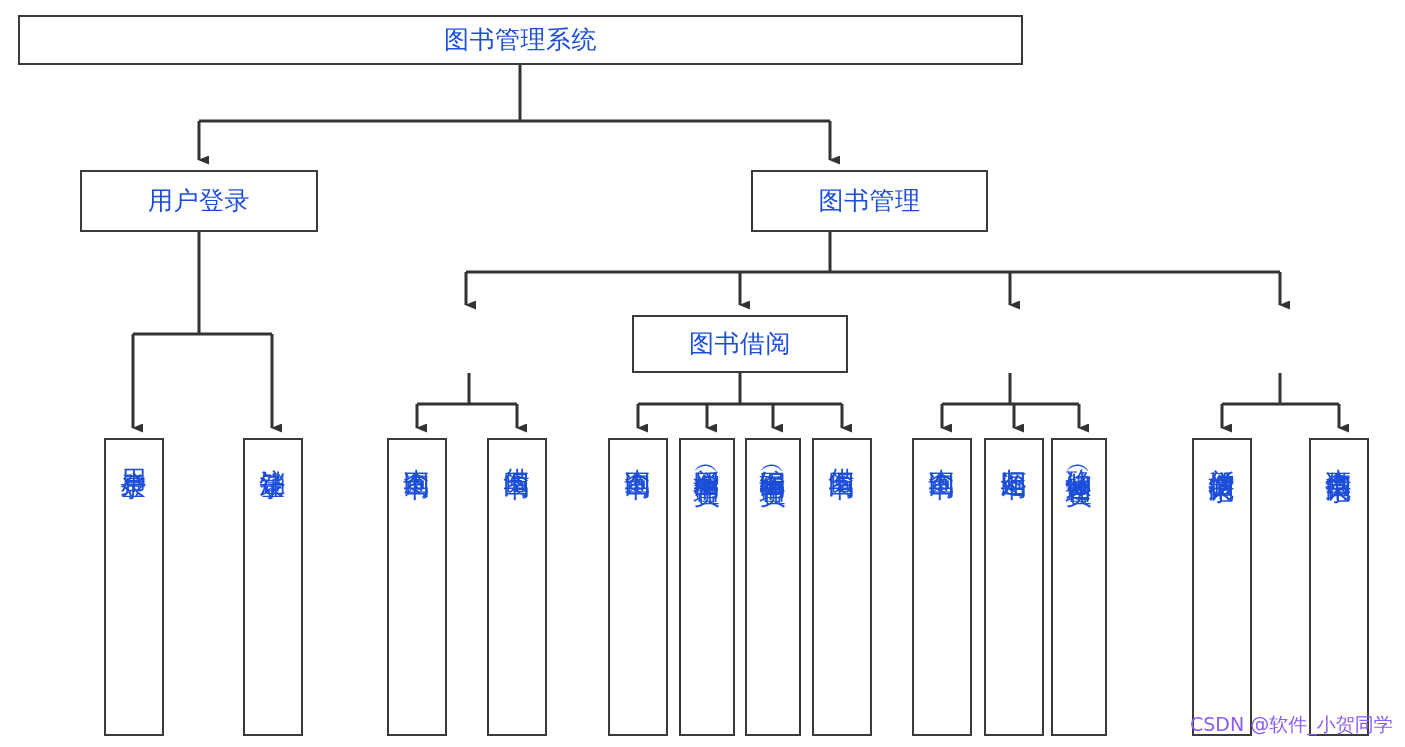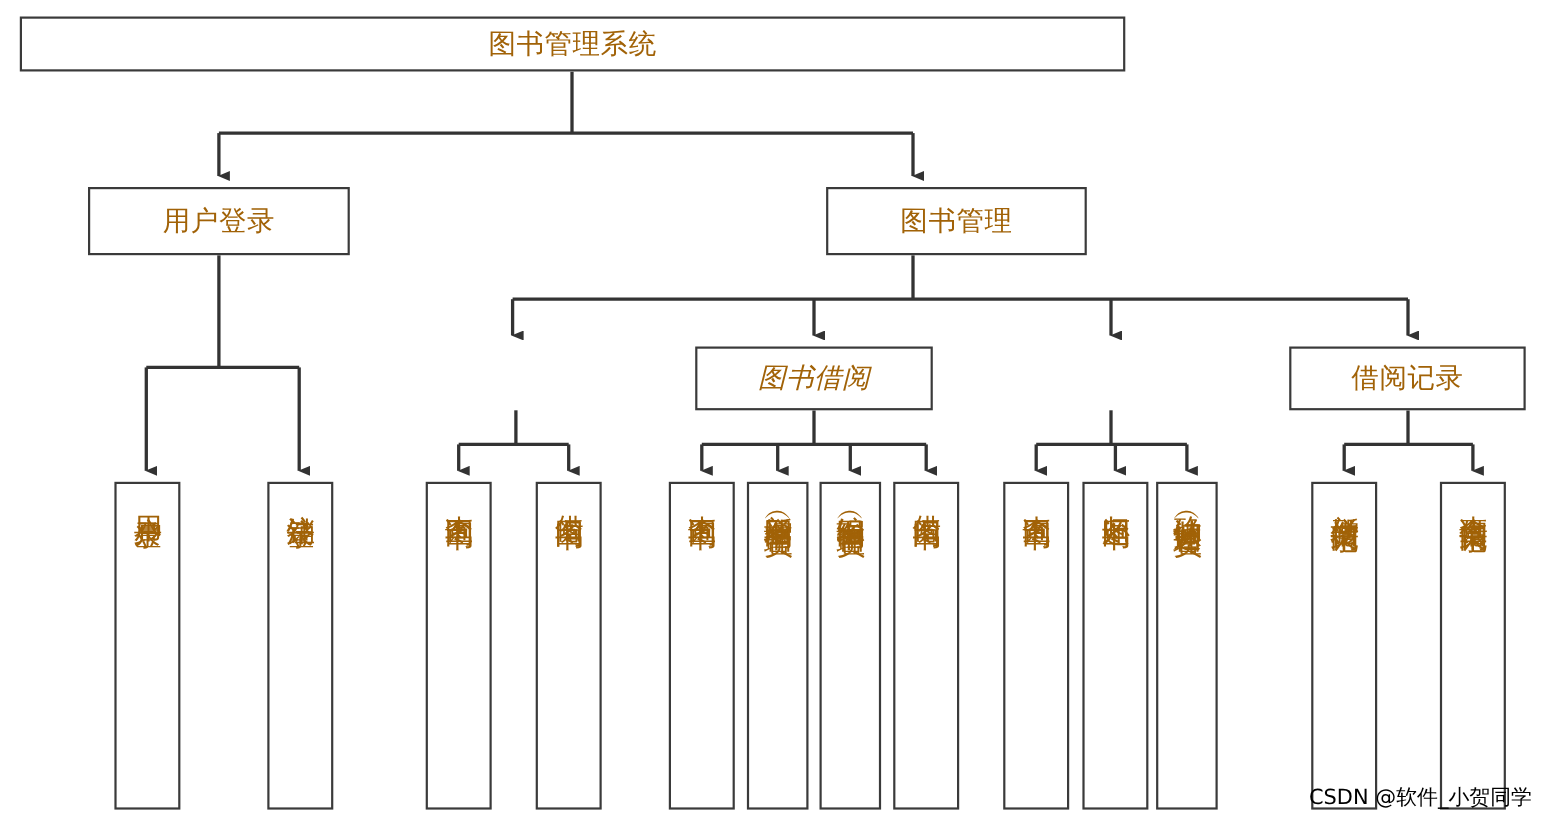--- a/index.html
+++ b/index.html
@@ -35,21 +35,21 @@
     align-items: center;
     justify-content: center;
     color: #404040;
     z-index: 2;
   }
   .node .label {
     display: block;
     text-align: center;
     line-height: 1.05;
     letter-spacing: 0.5px;
-    color: #a16207;
+    color: #1d4ed8;
   }
   .node.horiz .label {
     font-size: 25px;
   }
   .node.vert {
     align-items: flex-start;
     padding-top: 8px;
   }
   .node.vert .label {
     writing-mode: vertical-rl;
@@ -57,21 +57,21 @@
     font-size: 26px;
     letter-spacing: 2px;
     line-height: 1.0;
     white-space: nowrap;
   }
   .watermark {
     position: absolute;
     left: 1190px;
     top: 712px;
     font-size: 19px;
-    color: #000000;
+    color: #8b5cf6;
     white-space: nowrap;
     z-index: 3;
     font-family: "DejaVu Sans", "Liberation Sans", sans-serif;
   }
 </style>
 </head>
 <body>
 
 <div id="canvas">
 
@@ -129,25 +129,22 @@
     <span class="label">图书管理系统</span>
   </div>
 
   <div class="node horiz" style="left:80px; top:170px; width:238px; height:62px;">
     <span class="label">用户登录</span>
   </div>
   <div class="node horiz" style="left:711px; top:170px; width:237px; height:62px;margin-left:40px;">
     <span class="label">图书管理</span>
   </div>
 
-  <div class="node horiz" style="left:632px; top:315px; width:216px; height:58px;font-style:italic;">
+  <div class="node horiz" style="left:632px; top:315px; width:216px; height:58px;">
     <span class="label">图书借阅</span>
-  </div>
-  <div class="node horiz" style="left:1172px; top:315px; width:215px; height:58px;">
-    <span class="label">借阅记录</span>
   </div>
 
   <div class="node vert" style="left:104px; top:438px; width:60px; height:298px;">
     <span class="label">用户登录</span>
   </div>
   <div class="node vert" style="left:243px; top:438px; width:60px; height:298px;">
     <span class="label">注销登录</span>
   </div>
 
   <div class="node vert" style="left:387px; top:438px; width:60px; height:298px;">

